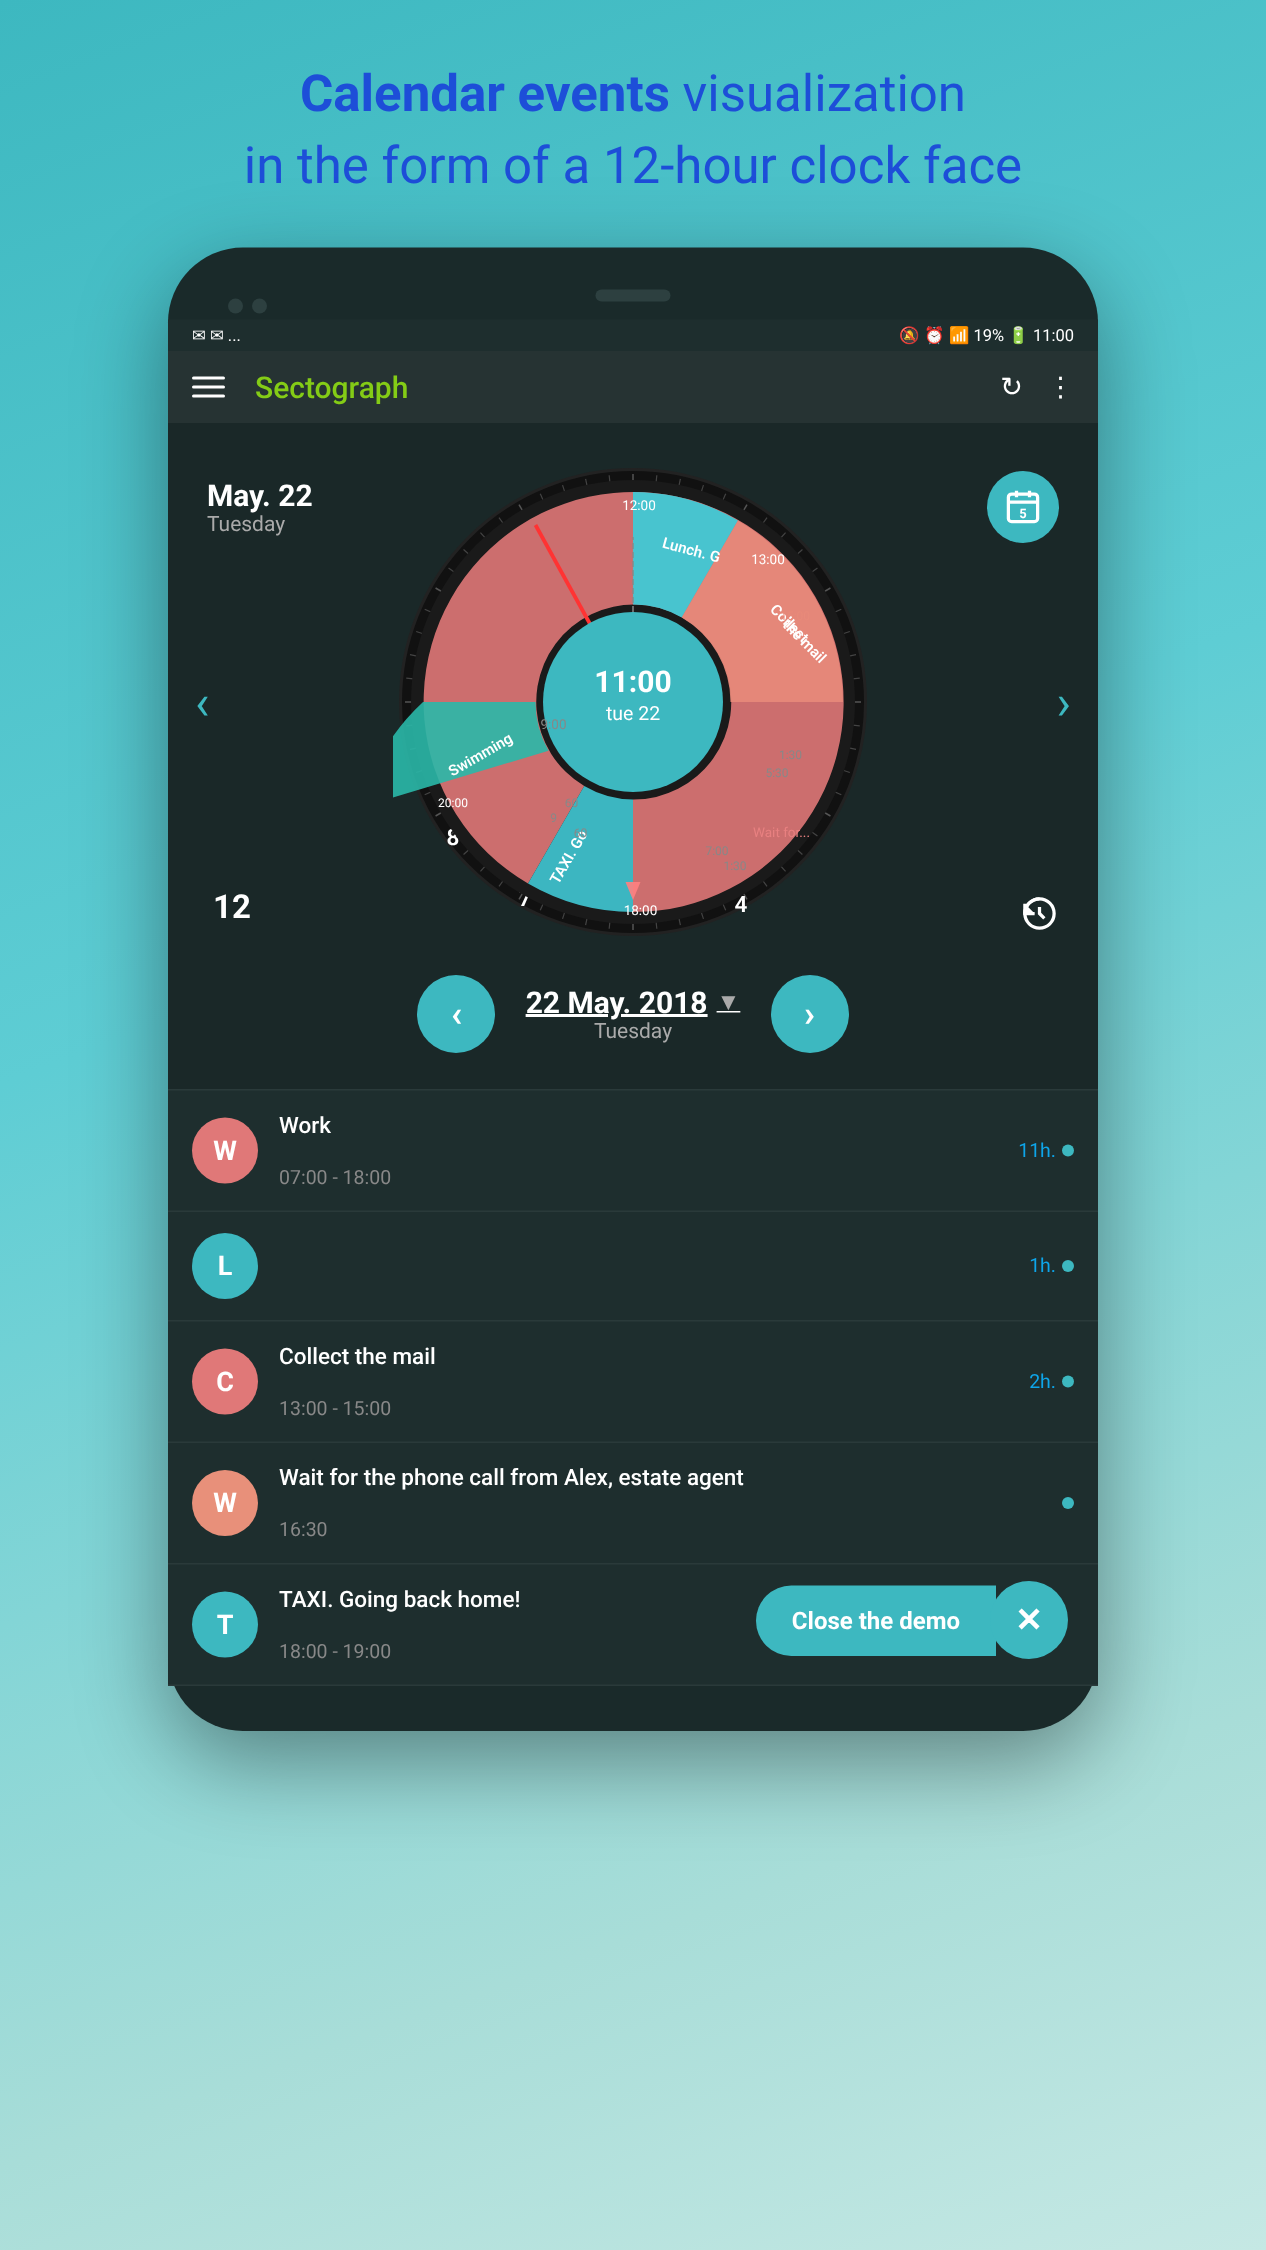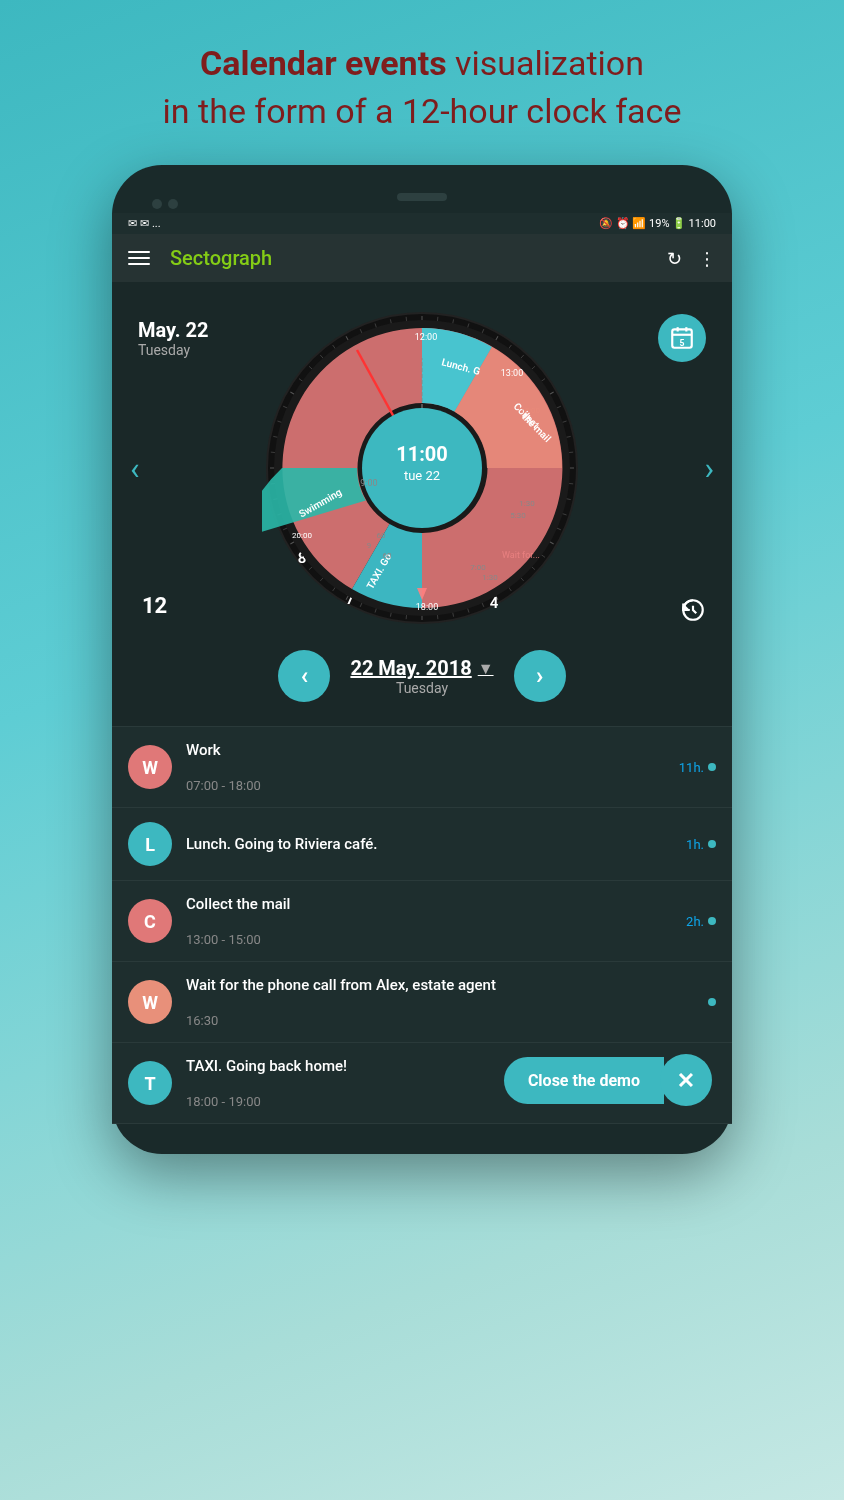--- a/index.html
+++ b/index.html
@@ -9,21 +9,21 @@
       background: linear-gradient(160deg, #3db8c0 0%, #5ecdd4 40%, #a8ddd8 80%, #c5e8e4 100%);
       font-family: 'Roboto', Arial, sans-serif;
       overflow: hidden;
       position: relative;
     }
 
     
     .page-header {
       text-align: center;
       padding: 40px 60px 30px;
-      color: #7f1d1d;
+      color: #1d4ed8;
     }
     .page-header h1 {
       font-size: 34px;
       font-weight: 400;
       line-height: 1.4;
     }
     .page-header h1 strong {
       font-weight: 700;
     }
 
@@ -617,21 +617,20 @@
       </div>
       <div class="event-duration">
         <span>11h.</span>
         <div class="event-dot" style="background:#3db8c0;"></div>
       </div>
     </div>
 
     <div class="event-item">
       <div class="event-avatar" style="background:#3db8c0;">L</div>
       <div class="event-info">
-        <div class="event-title">Lunch. Going to Riviera café.</div>
       </div>
       <div class="event-duration">
         <span>1h.</span>
         <div class="event-dot" style="background:#3db8c0;"></div>
       </div>
     </div>
 
     <div class="event-item">
       <div class="event-avatar" style="background:#e07878;">C</div>
       <div class="event-info">

